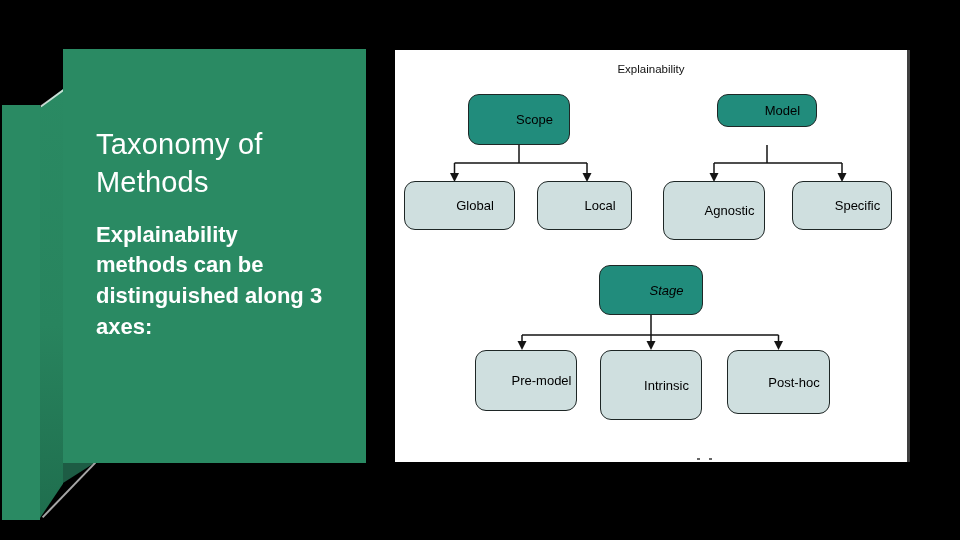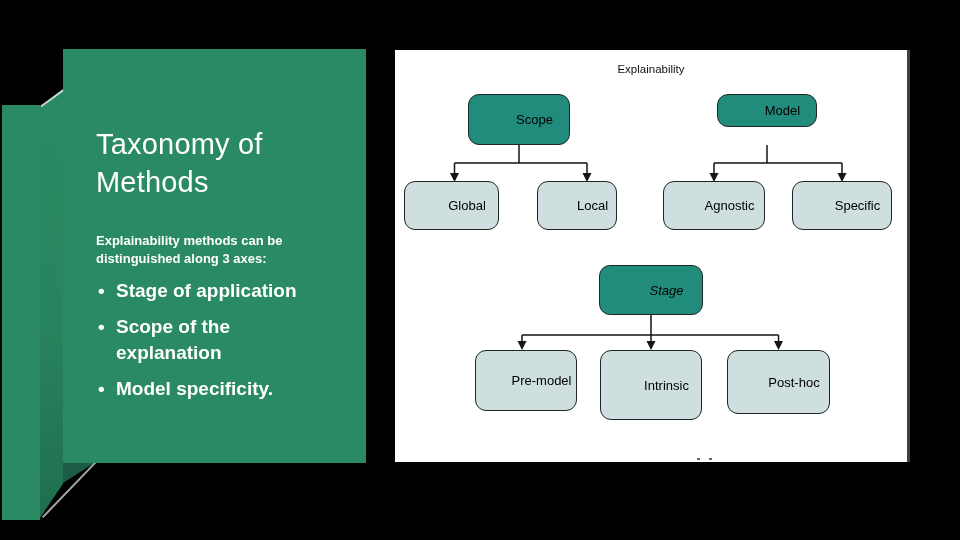--- a/index.html
+++ b/index.html
@@ -53,23 +53,23 @@
   }
   .slide-title {
     margin: 0;
     width: 240px;
     font-size: 29px;
     font-weight: 400;
     line-height: 1.32;
     letter-spacing: 0.2px;
   }
   .slide-intro {
-    margin: 30px 0 0 0;
+    margin: 18px 0 0 0;
     width: 232px;
-    font-size: 13px;
+    font-size: 22px;
     font-weight: 600;
     line-height: 1.4;
   }
   .bullet-list {
     margin: 10px 0 0 0;
     padding: 0;
     width: 232px;
     list-style: none;
   }
   .bullet-list li {
@@ -114,23 +114,23 @@
     justify-content: center;
     font-size: 13px;
     color: #000;
     padding-left: 31px;
   }
   .node.parent { background: #218c7c; }
   .node.child  { background: #cfdfdf; }
 
   .n-scope     { left: 73px;  top: 44px;  width: 102px; height: 51px; }
   .n-model     { left: 322px; top: 44px;  width: 100px; height: 33px; }
-  .n-global    { left: 9px;   top: 131px; width: 95px; height: 49px; }
-  .n-local     { left: 142px; top: 131px; width: 80px; height: 49px; }
-  .n-agnostic  { left: 268px; top: 131px; width: 102px; height: 49px; }
+  .n-global    { left: 9px;   top: 131px; width: 111px; height: 49px; }
+  .n-local     { left: 142px; top: 131px; width: 95px; height: 49px; }
+  .n-agnostic  { left: 268px; top: 131px; width: 102px; height: 59px; }
   .n-specific  { left: 397px; top: 131px; width: 100px; height: 49px; text-align: center; }
   .n-stage     { left: 204px; top: 215px; width: 104px; height: 50px; font-style: italic; }
   .n-premodel  { left: 80px;  top: 300px; width: 102px; height: 61px; }
   .n-intrinsic { left: 205px; top: 300px; width: 102px; height: 70px; }
   .n-posthoc   { left: 332px; top: 300px; width: 103px; height: 64px; }
 
   .edge-artifact {
     position: absolute; left: 302px; top: 408px;
     width: 3px; height: 2px;
     background: #666;
@@ -144,25 +144,20 @@
 
   <div class="ribbon-bar"></div>
   <div class="ribbon-fold"></div>
   <div class="ribbon-corner"></div>
   <div class="fold-highlight-top"></div>
   <div class="fold-highlight-bottom"></div>
 
   <div class="text-panel">
     <h1 class="slide-title">Taxonomy of Methods</h1>
     <p class="slide-intro">Explainability methods can be distinguished along 3 axes:</p>
-    <ul class="bullet-list">
-      <li>Stage of application</li>
-      <li>Scope of the explanation</li>
-      <li>Model specificity.</li>
-    </ul>
   </div>
 
   <div class="diagram">
     <div class="diagram-title">Explainability</div>
 
     <svg class="connectors" width="512" height="412" viewBox="0 0 512 412" fill="none" stroke="#151515" stroke-width="1.5">
 
       <path d="M124 95 V113 M59.5 113 H192 M59.5 113 V123 M192 113 V123"></path>
       <polygon points="55,123 64,123 59.5,132" fill="#151515" stroke="none"></polygon>
       <polygon points="187.5,123 196.5,123 192,132" fill="#151515" stroke="none"></polygon>

